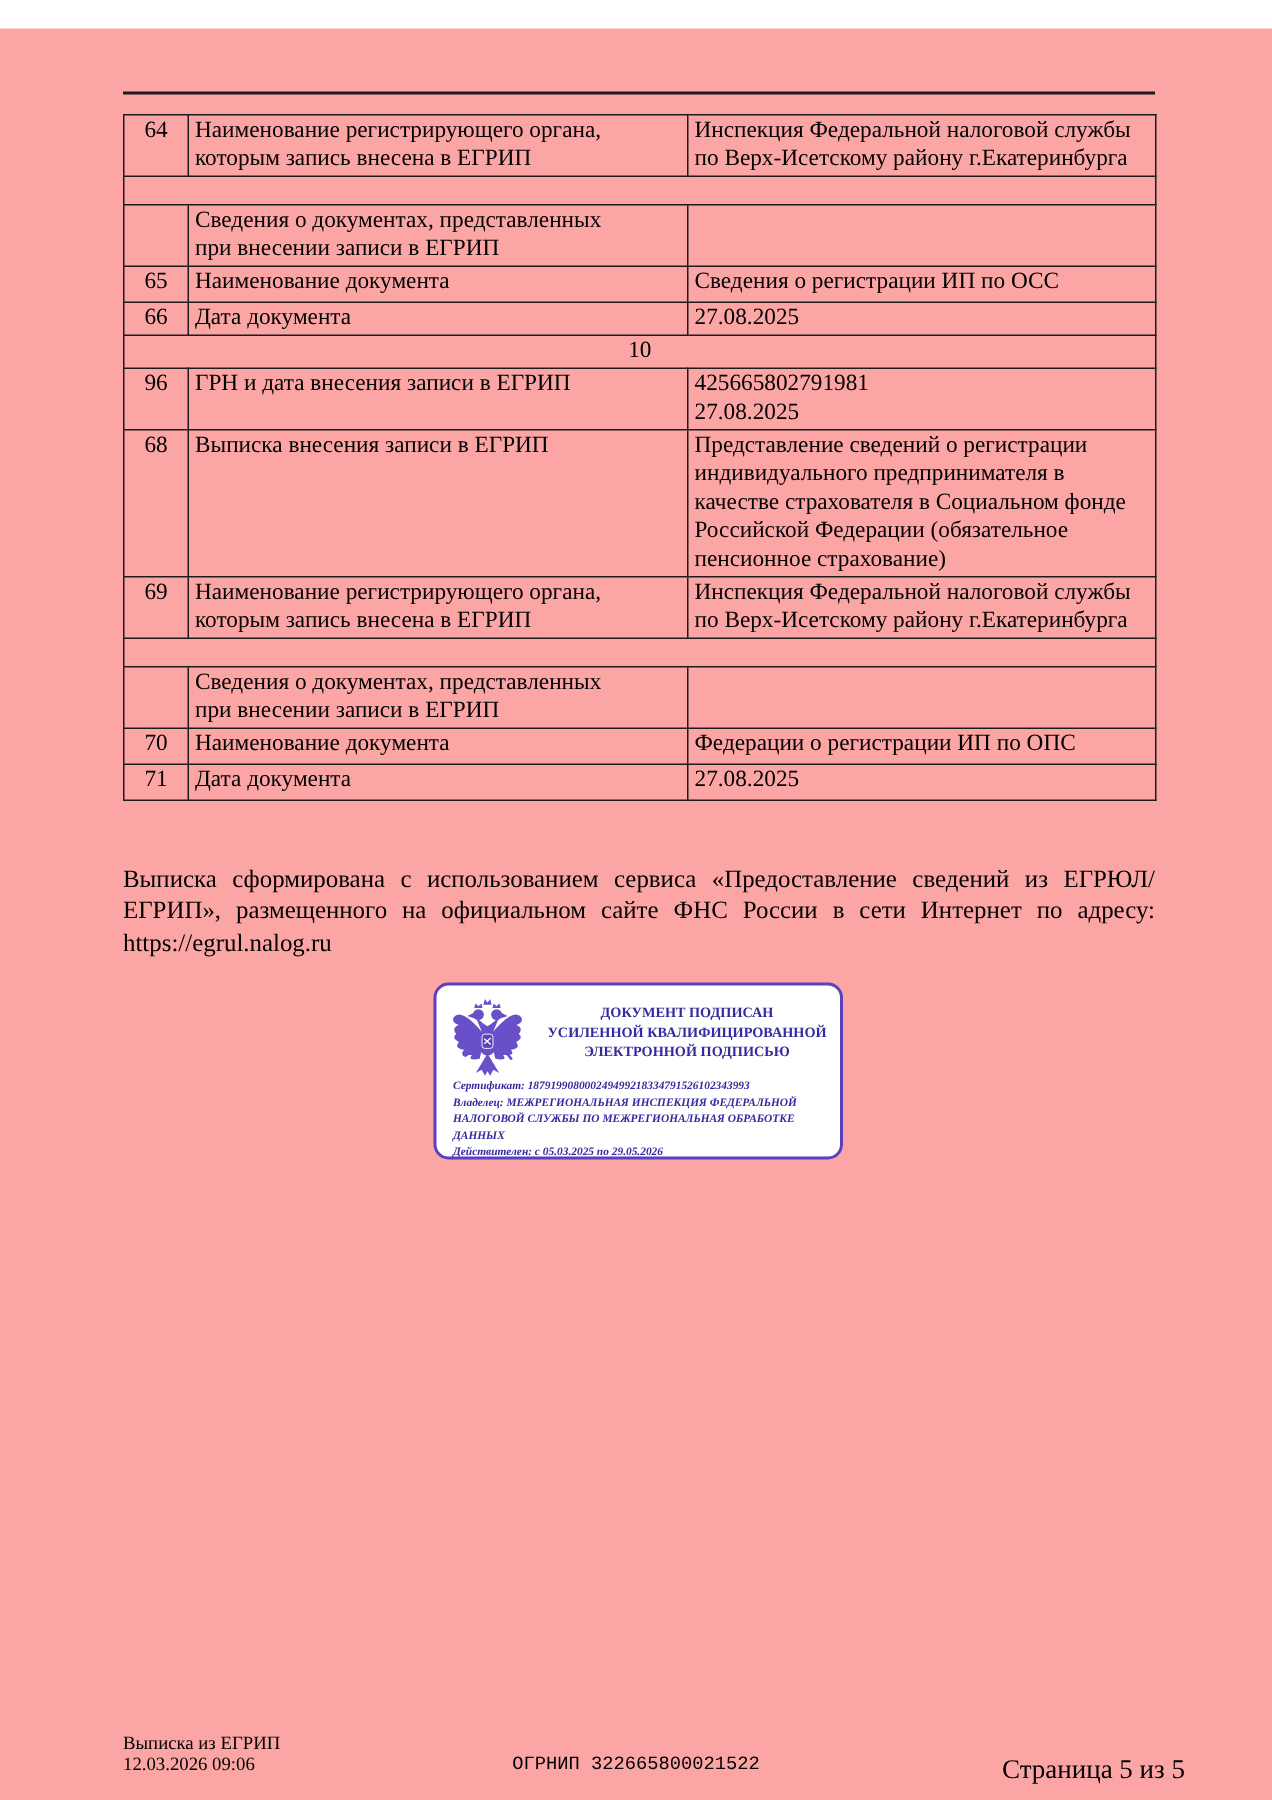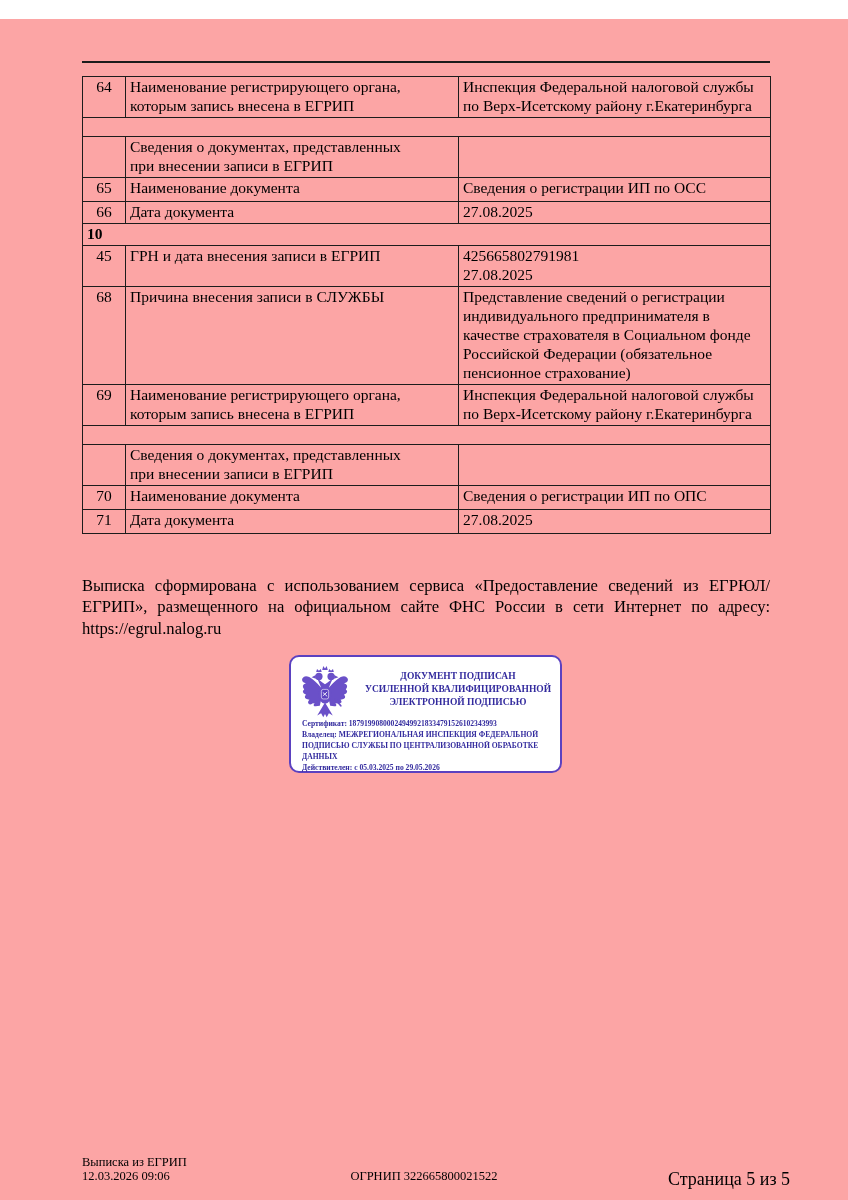--- a/index.html
+++ b/index.html
@@ -19,21 +19,21 @@
     position: absolute; left: 82px; top: 57px; width: 688px;
     border-collapse: collapse; table-layout: fixed;
     font-size: 15.5px; line-height: 19px;
   }
   table.main td {
     border: 1.5px solid #1c1c1c; vertical-align: top;
     padding: 0 4px 2px 4px;
   }
   td.num { text-align: center; padding: 0 2px 2px 2px; }
   td.label, td.value { white-space: pre-line; }
-  tr.section td { font-weight: bold; }
+  tr.section td { text-align: center; font-weight: normal; }
   
   .rh0 td { height: 41px; }  .rh1 td { height: 19px; }
   .rh2 td { height: 35px; }  .rh3 td { height: 24px; }
   .rh4 td { height: 21px; }  .rh5 td { height: 20px; }
   .rh6 td { height: 37px; }  .rh7 td { height: 92px; }
   .rh8 td { height: 38px; }  .rh9 td { height: 19px; }
   .rh10 td { height: 36px; } .rh11 td { height: 24px; }
   .rh12 td { height: 24px; }
 
   .body-par {
@@ -51,29 +51,29 @@
   .stamp-title {
     position: absolute; left: 72px; top: 13px; width: 190px;
     text-align: center; font-weight: bold; font-size: 9.5px; line-height: 13px;
     color: #332b9e; white-space: pre-line;
   }
   .stamp-details {
     position: absolute; left: 11px; top: 61px; right: 5px;
     font-weight: bold; font-size: 7.6px; line-height: 11px;
     color: #332b9e;
   }
-  .stamp-details div { white-space: pre-line; }
+  .stamp-details div { white-space: pre-line; font-style: italic; }
 
   .footer-left {
     position: absolute; left: 82px; top: 1137px;
     font-size: 12.5px; line-height: 13.5px;
   }
   .footer-center {
     position: absolute; left: 0; top: 1150px; width: 848px;
-    text-align: center; font-size: 12.5px;
+    text-align: center; font-size: 12.5px; font-family: Liberation Mono, monospace;
   }
   .footer-right {
     position: absolute; right: 58px; top: 1150px; font-size: 18px;
   }
 </style>
 </head>
 <body>
 
 <div class="page">
 
@@ -109,28 +109,28 @@
       </tr>
       <tr class="rh4">
         <td class="num">66</td>
         <td class="label">Дата документа</td>
         <td class="value">27.08.2025</td>
       </tr>
       <tr class="rh5 section">
         <td colspan="3">10</td>
       </tr>
       <tr class="rh6">
-        <td class="num">45</td>
+        <td class="num">96</td>
         <td class="label">ГРН и дата внесения записи в ЕГРИП</td>
         <td class="value">425665802791981
 27.08.2025</td>
       </tr>
       <tr class="rh7">
         <td class="num">68</td>
-        <td class="label">Причина внесения записи в СЛУЖБЫ</td>
+        <td class="label">Выписка внесения записи в ЕГРИП</td>
         <td class="value">Представление сведений о регистрации
 индивидуального предпринимателя в
 качестве страхователя в Социальном фонде
 Российской Федерации (обязательное
 пенсионное страхование)</td>
       </tr>
       <tr class="rh8">
         <td class="num">69</td>
         <td class="label">Наименование регистрирующего органа,
 которым запись внесена в ЕГРИП</td>
@@ -142,21 +142,21 @@
       </tr>
       <tr class="rh10">
         <td class="num"></td>
         <td class="label">Сведения о документах, представленных
 при внесении записи в ЕГРИП</td>
         <td class="value"></td>
       </tr>
       <tr class="rh11">
         <td class="num">70</td>
         <td class="label">Наименование документа</td>
-        <td class="value">Сведения о регистрации ИП по ОПС</td>
+        <td class="value">Федерации о регистрации ИП по ОПС</td>
       </tr>
       <tr class="rh12">
         <td class="num">71</td>
         <td class="label">Дата документа</td>
         <td class="value">27.08.2025</td>
       </tr>
     </tbody>
   </table>
 
   <p class="body-par">
@@ -183,21 +183,21 @@
       </g>
       <rect x="25.8" y="29" width="8.4" height="11" rx="2.2" fill="#5b41c0" stroke="#fff" stroke-width="0.7"></rect>
       <path d="M27.5 32.5 L32.5 37 M32.5 32 L27.5 36.5" stroke="#ffffff" stroke-width="1" fill="none"></path>
     </svg>
     <div class="stamp-title">ДОКУМЕНТ ПОДПИСАН
 УСИЛЕННОЙ КВАЛИФИЦИРОВАННОЙ
 ЭЛЕКТРОННОЙ ПОДПИСЬЮ</div>
     <div class="stamp-details">
       <div>Сертификат: 187919908000249499218334791526102343993</div>
       <div>Владелец: МЕЖРЕГИОНАЛЬНАЯ ИНСПЕКЦИЯ ФЕДЕРАЛЬНОЙ
-ПОДПИСЬЮ СЛУЖБЫ ПО ЦЕНТРАЛИЗОВАННОЙ ОБРАБОТКЕ
+НАЛОГОВОЙ СЛУЖБЫ ПО МЕЖРЕГИОНАЛЬНАЯ ОБРАБОТКЕ
 ДАННЫХ</div>
       <div>Действителен: с 05.03.2025 по 29.05.2026</div>
     </div>
   </div>
 
   <div class="footer-left">
     <div>Выписка из ЕГРИП</div>
     <div>12.03.2026 09:06</div>
   </div>
   <div class="footer-center">ОГРНИП 322665800021522</div>

